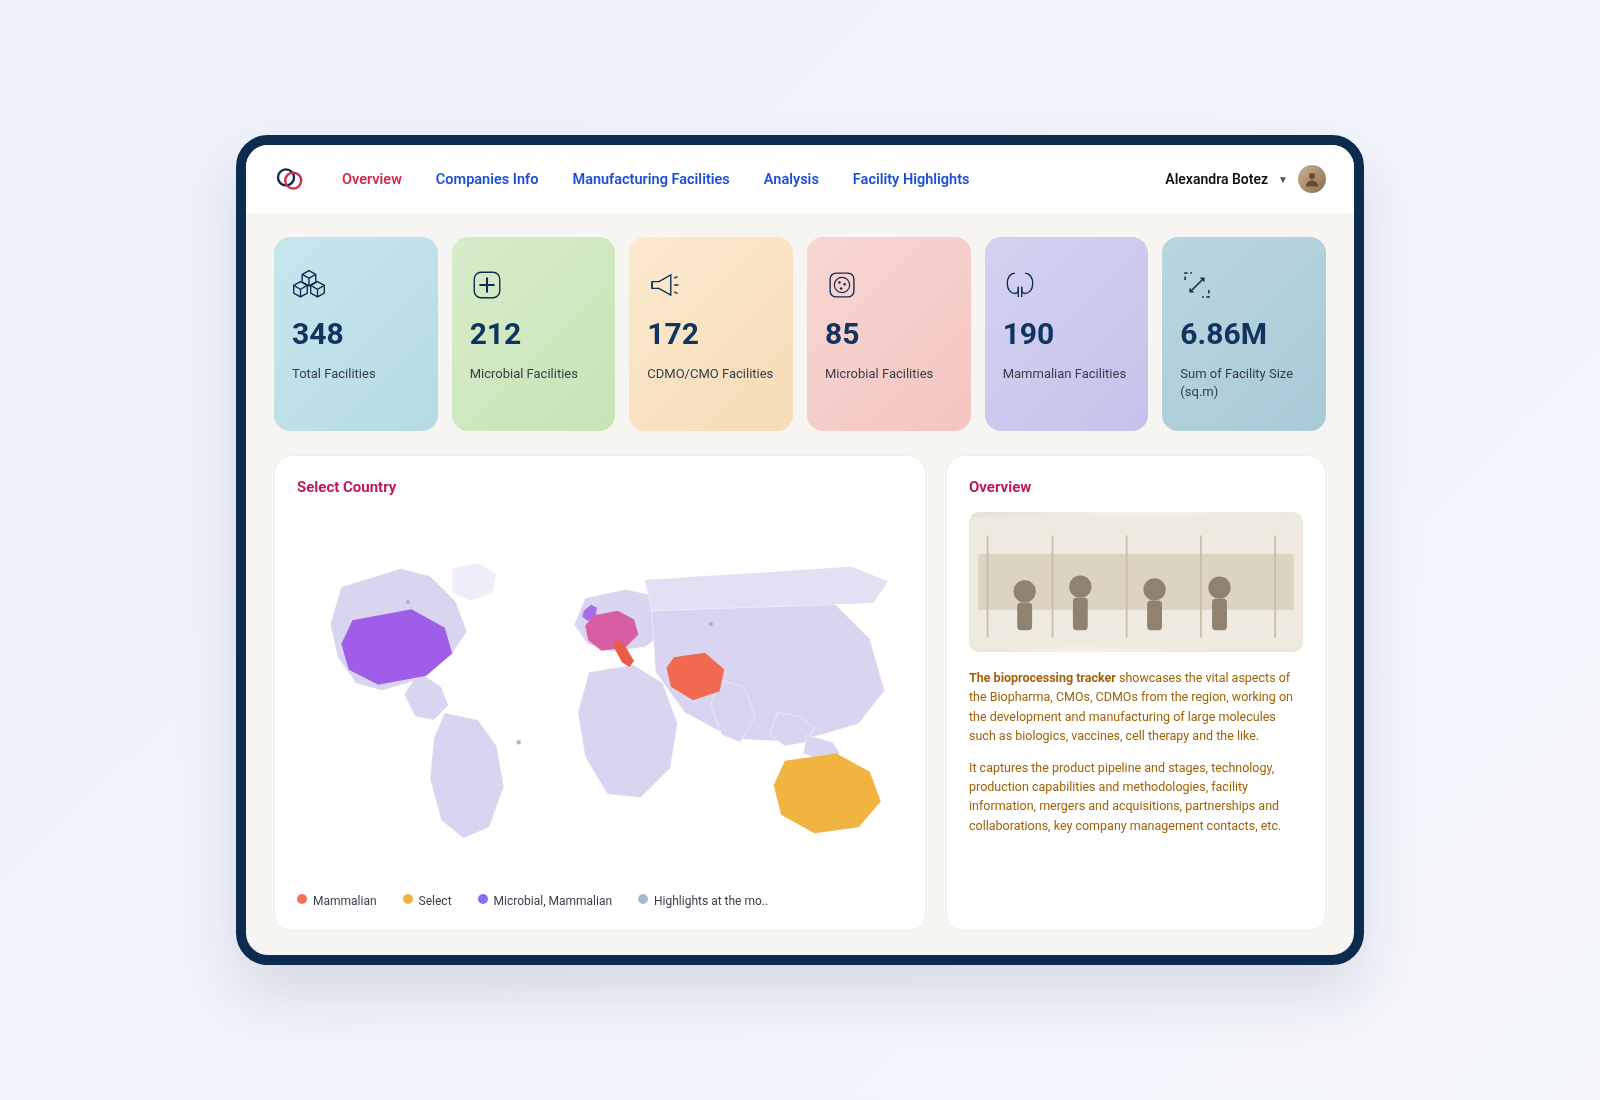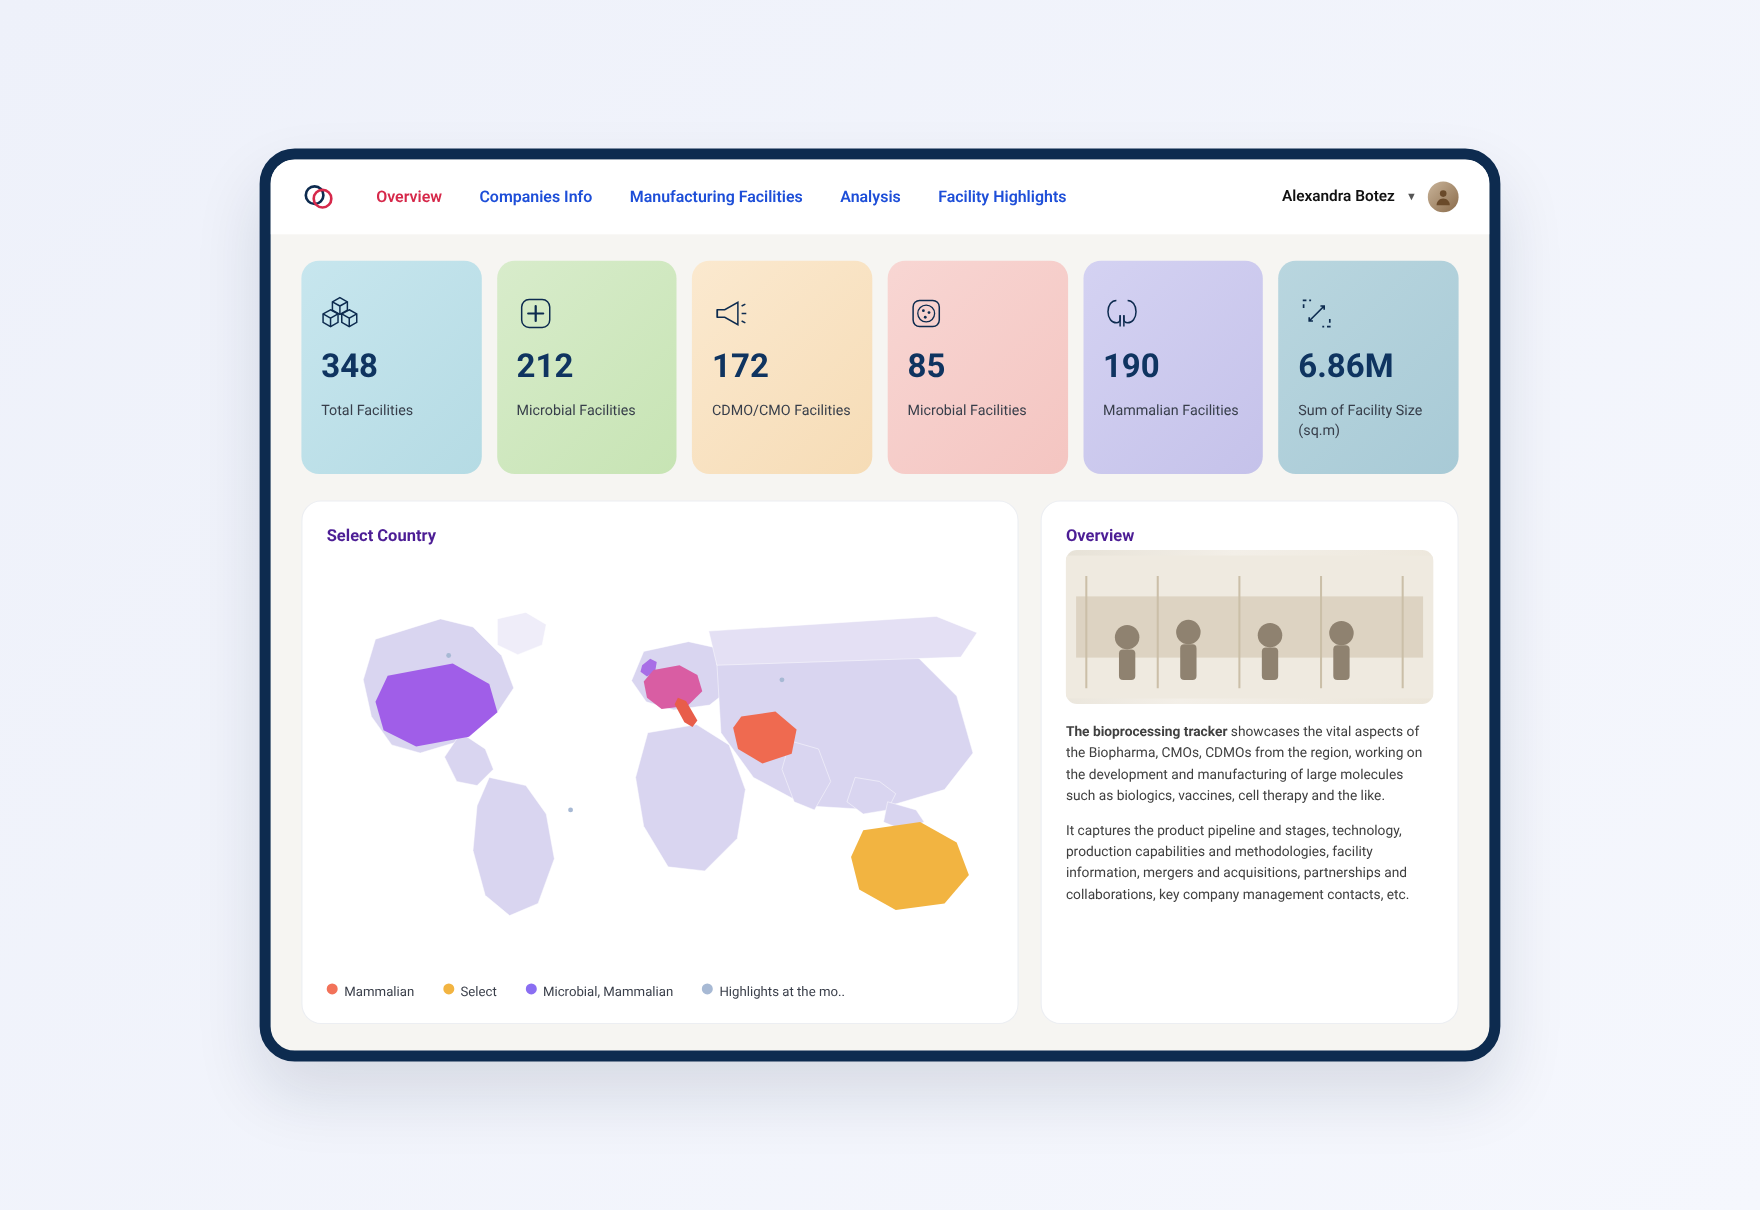--- a/index.html
+++ b/index.html
@@ -110,22 +110,22 @@
   background: #fff;
   border-radius: 18px;
   padding: 22px;
   border: 1px solid #eceef2;
   display: flex;
   flex-direction: column;
 }
 .panel h3 {
   font-size: 15px;
   font-weight: 700;
-  color: #4c1d95;
-  margin-bottom: 4px;
+  color: #be185d;
+  margin-bottom: 16px;
 }
 .mapwrap {
   flex:1;
   position: relative;
   overflow: hidden;
 }
 .mapwrap svg { width: 100%; height: 100%; }
 .legend {
   display: flex;
   gap: 26px;
@@ -142,21 +142,21 @@
   background: linear-gradient(110deg,#e7e2d7 0%,#f3efe8 40%,#ece6da 100%);
   margin-bottom:16px;
   position:relative; overflow:hidden;
 }
 .overview-img::before, .overview-img::after {
   content:""; position:absolute; background:#b7aa93;
 }
 .overview-text {
   font-size: 12.5px;
   line-height: 1.55;
-  color: #404040;
+  color: #a16207;
 }
 .overview-text p { margin-bottom: 12px; }
 .overview-text b { font-weight:700; }
 </style>
 </head>
 <body>
 
 <div class="tablet">
 
   <div class="topbar">

